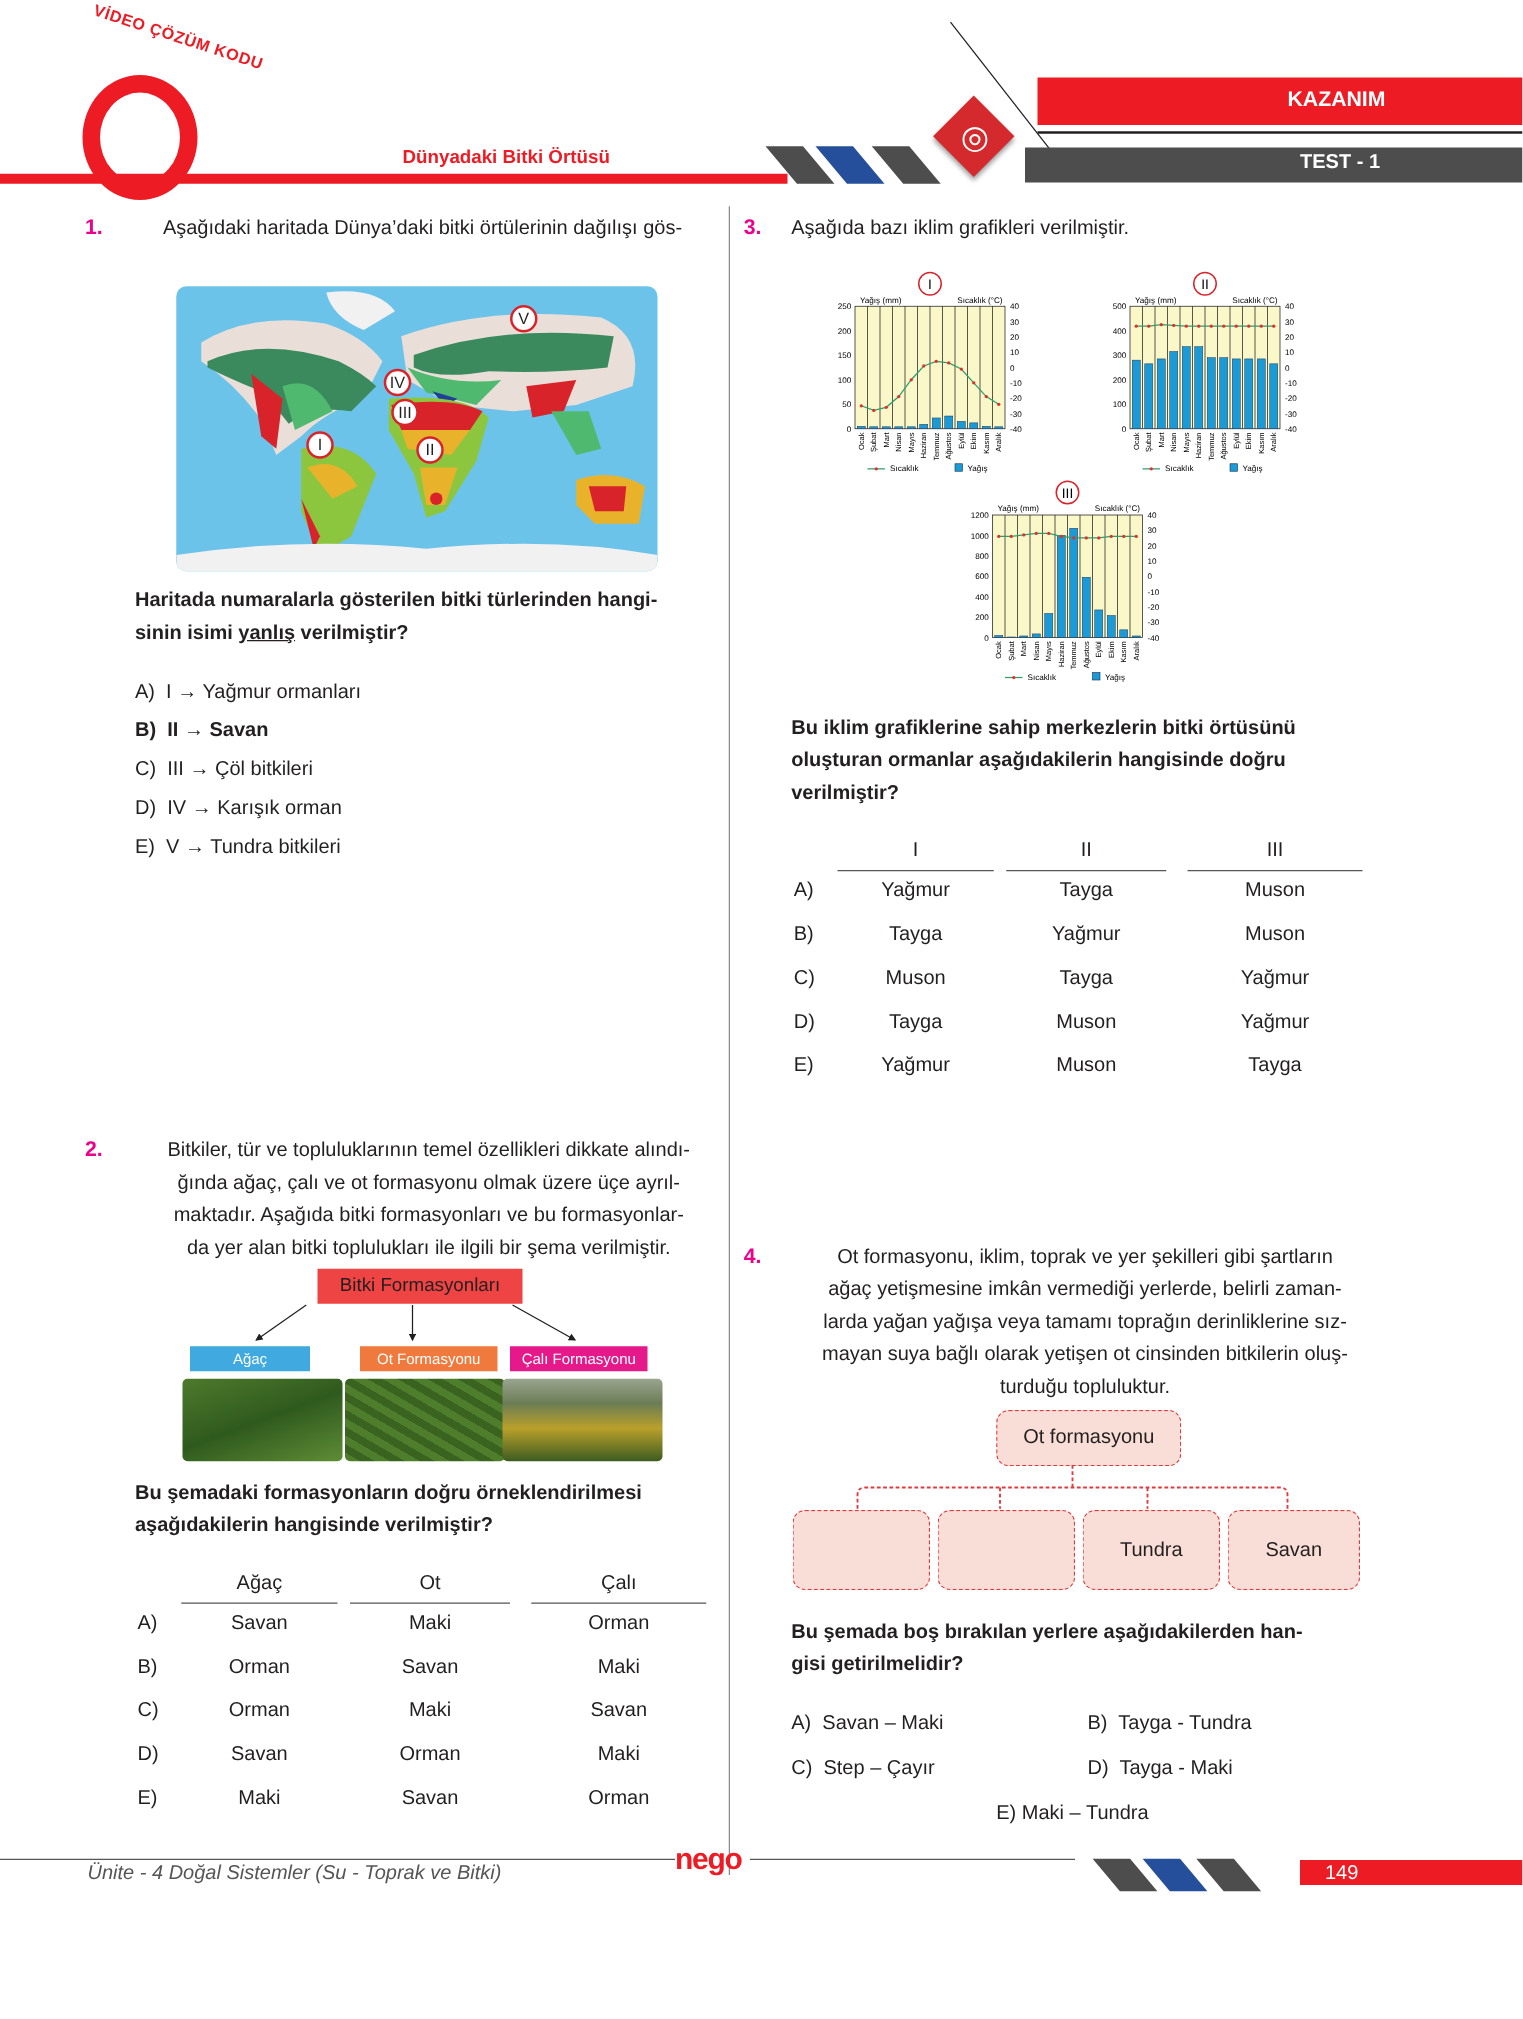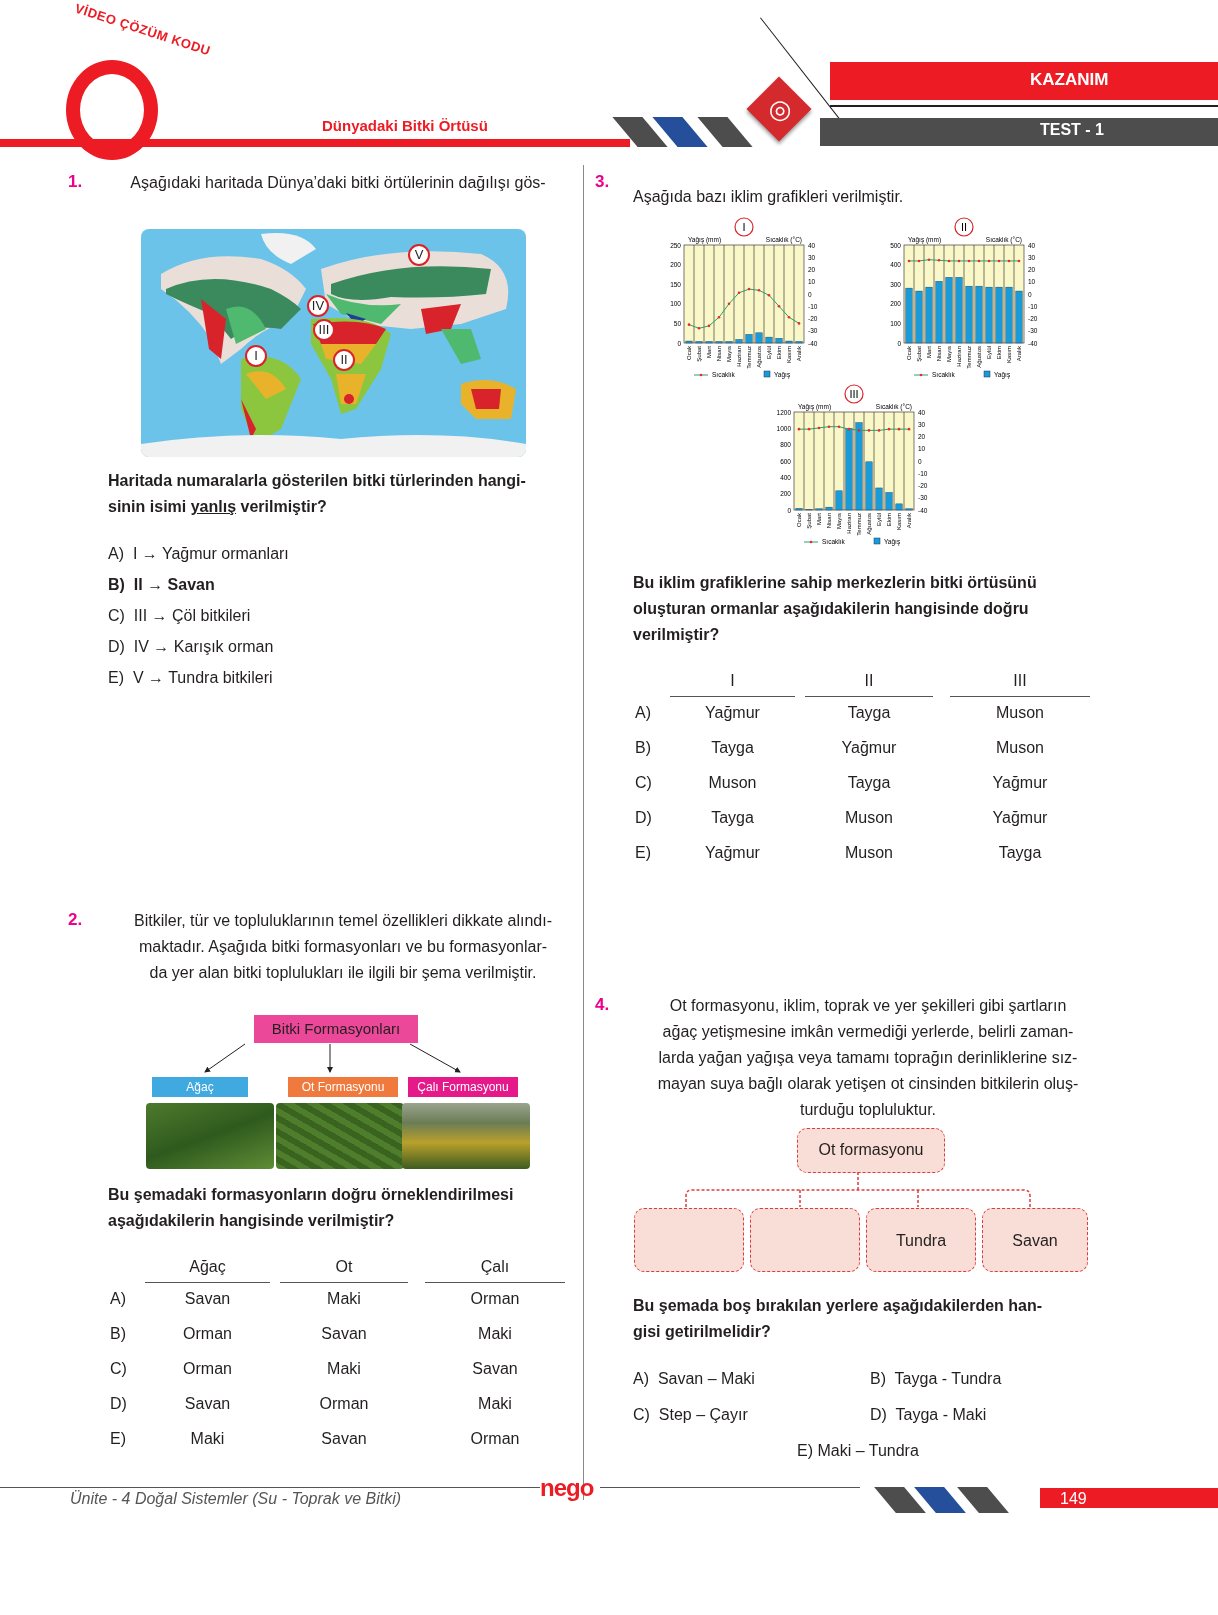--- a/index.html
+++ b/index.html
@@ -34,21 +34,21 @@
   
   .map { left:141px; top:229px; width:385px; height:228px; border-radius:8px; background:#6cc3ea; overflow:hidden; }
   .map-label { width:22px; height:22px; border-radius:50%; background:#fff; border:2px solid #d9232a; box-sizing:border-box; font-size:13px; text-align:center; line-height:18px; color:#231f20; }
 
   
   .tbl-head { font-size:16px; text-align:center; }
   .tbl-line { height:1px; background:#555; }
   .tbl-cell { font-size:16px; text-align:center; }
 
   
-  .bf-box { left:254px; top:1015px; width:164px; height:28px; background:#ec4899; font-size:15px; color:#231f20; text-align:center; line-height:28px; }
+  .bf-box { left:254px; top:1015px; width:164px; height:28px; background:#ef4444; font-size:15px; color:#231f20; text-align:center; line-height:28px; }
   .form-label { height:20px; font-size:12px; color:#fff; text-align:center; line-height:20px; }
   .photo { top:1103px; width:128px; height:66px; border-radius:4px; }
 
   
   .dash-box { border:1.5px dashed #e03a3e; background:#f8ded6; border-radius:10px; box-sizing:border-box; text-align:center; font-size:16px; color:#231f20; }
 
   
   .footer-line { left:0; top:1487px; width:540px; height:1px; background:#555; }
   .footer-line2 { left:600px; top:1487px; width:260px; height:1px; background:#555; }
   .footer-text { left:70px; top:1490px; font-size:16px; font-style:italic; color:#555; }
@@ -133,20 +133,21 @@
     <div class="opt" style="height: 31px;"><span>A)</span>&nbsp; <span>I</span> <span>→</span> <span>Yağmur ormanları</span></div>
     <div class="opt" style="height: 31px; font-weight: bold;"><span>B)</span>&nbsp; <span>II</span> <span>→</span> <span>Savan</span></div>
     <div class="opt" style="height: 31px;"><span>C)</span>&nbsp; <span>III</span> <span>→</span> <span>Çöl bitkileri</span></div>
     <div class="opt" style="height: 31px;"><span>D)</span>&nbsp; <span>IV</span> <span>→</span> <span>Karışık orman</span></div>
     <div class="opt" style="height: 31px;"><span>E)</span>&nbsp; <span>V</span> <span>→</span> <span>Tundra bitkileri</span></div>
   </div>
 
 <div class="abs qnum" style="left:68px; top:910px;">2.</div>
 <div class="abs qtext" style="left:108px; top:908px; width:470px;">
   <div>Bitkiler, tür ve topluluklarının temel özellikleri dikkate alındı-</div>
+  <div>ğında ağaç, çalı ve ot formasyonu olmak üzere üçe ayrıl-</div>
   <div>maktadır. Aşağıda bitki formasyonları ve bu formasyonlar-</div>
   <div>da yer alan bitki toplulukları ile ilgili bir şema verilmiştir.</div>
 </div>
 
 <div class="abs bf-box">Bitki Formasyonları</div>
 <svg class="abs" style="left:140px; top:1040px;" width="400" height="40">
   <defs>
       <marker id="ah" markerWidth="6" markerHeight="6" refX="5" refY="3" orient="auto">
         <path d="M0,0 L6,3 L0,6 Z" fill="#231f20"></path>
       </marker>
@@ -200,21 +201,21 @@
     </div>
     <div class="abs" style="left:0; top:172px; width:455px; height:28px;">
       <div class="abs tbl-cell" style="left:0; top:0; text-align:left;">E)</div>
       <div class="abs tbl-cell" style="left:35px; top:0; width:125px;">Maki</div>
       <div class="abs tbl-cell" style="left:170px; top:0; width:128px;">Savan</div>
       <div class="abs tbl-cell" style="left:315px; top:0; width:140px;">Orman</div>
     </div>
   </div>
 
 <div class="abs qnum" style="left:595px; top:172px;">3.</div>
-<div class="abs qtext" style="left:633px; top:170px;margin-top:14px;">Aşağıda bazı iklim grafikleri verilmiştir.</div>
+<div class="abs qtext" style="left:633px; top:170px;">Aşağıda bazı iklim grafikleri verilmiştir.</div>
 
 <svg id="chart-I" class="abs" style="left:650px; top:215px;" width="200" height="170">
     <circle cx="94" cy="12" r="9" fill="#fff" stroke="#d9232a" stroke-width="1.2"></circle>
     <text x="94" y="16" text-anchor="middle" font-size="11" font-family="Liberation Sans, sans-serif">I</text>
     <text x="38" y="27" font-size="6.5" font-family="Liberation Sans, sans-serif">Yağış (mm)</text>
     <text x="152" y="27" font-size="6.5" text-anchor="end" font-family="Liberation Sans, sans-serif">Sıcaklık (°C)</text>
     <rect x="34" y="30" width="120" height="98" fill="#faf7c8" stroke="#231f20" stroke-width="0.6"></rect>
     <line x1="44" y1="30" x2="44" y2="128" stroke="#231f20" stroke-width="0.6"></line>
     <line x1="54" y1="30" x2="54" y2="128" stroke="#231f20" stroke-width="0.6"></line>
     <line x1="64" y1="30" x2="64" y2="128" stroke="#231f20" stroke-width="0.6"></line>

